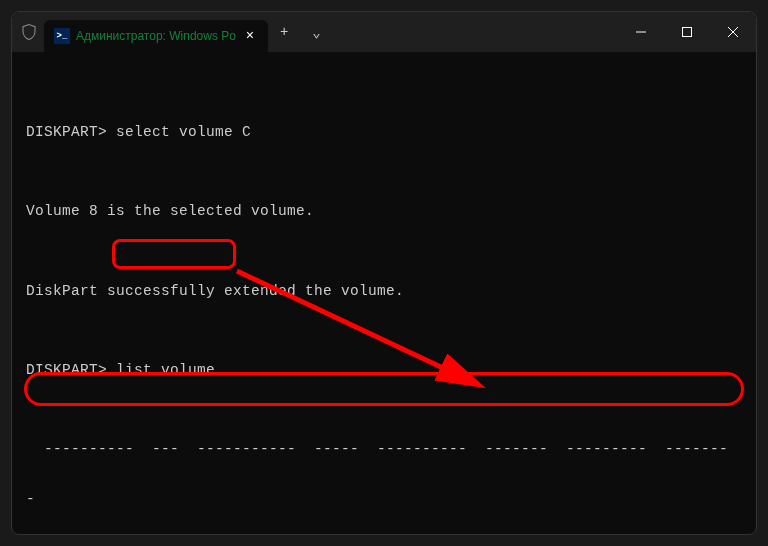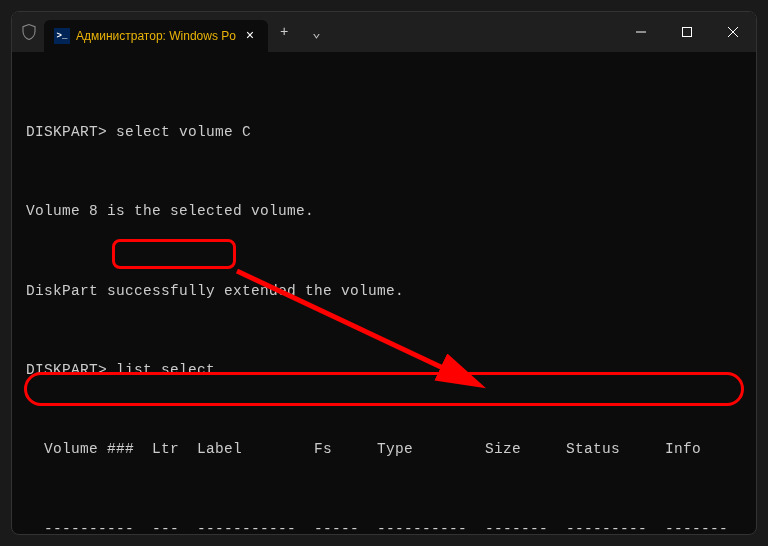--- a/index.html
+++ b/index.html
@@ -57,21 +57,21 @@
       height: 16px;
       background: #012456;
       display: flex;
       align-items: center;
       justify-content: center;
       color: #fff;
       font-size: 9px;
       font-weight: bold;
     }
     .tab-title {
-      color: #eab308;
+      color: #15803d;
       font-size: 12px;
       font-family: 'Segoe UI', sans-serif;
       white-space: nowrap;
       overflow: hidden;
       text-overflow: ellipsis;
       flex: 1;
     }
     .tab-close {
       color: #fff;
       font-size: 14px;
@@ -162,22 +162,21 @@
             <line x1="10" y1="0" x2="0" y2="10" stroke="#fff" stroke-width="1"></line>
           </svg>
         </div>
     </div>
   </div>
 
   <div class="terminal">
 <span class="row"><span>DISKPART&gt; </span><span>select volume C</span></span>
 <span class="row">Volume 8 is the selected volume.</span>
 <span class="row">DiskPart successfully extended the volume.</span>
-<span class="row"><span>DISKPART&gt; </span><span>list select</span></span>
-<span class="row">  Volume ###  Ltr  Label        Fs     Type        Size     Status     Info</span>
+<span class="row"><span>DISKPART&gt; </span><span>list volume</span></span>
 <span class="row">  ----------  ---  -----------  -----  ----------  -------  ---------  -------</span><span class="row">-</span>
 
 
 
 </div>
 
   <div class="highlight-cmd" style="left:100px; top:227px; width:124px; height:30px;"></div>
   <div class="highlight-row" style="left:12px; top:360px; width:720px; height:34px;"></div>
   <svg class="arrow" style="left:220px; top:254px; width:260px; height:130px;" viewBox="0 0 260 130">
     <defs>

